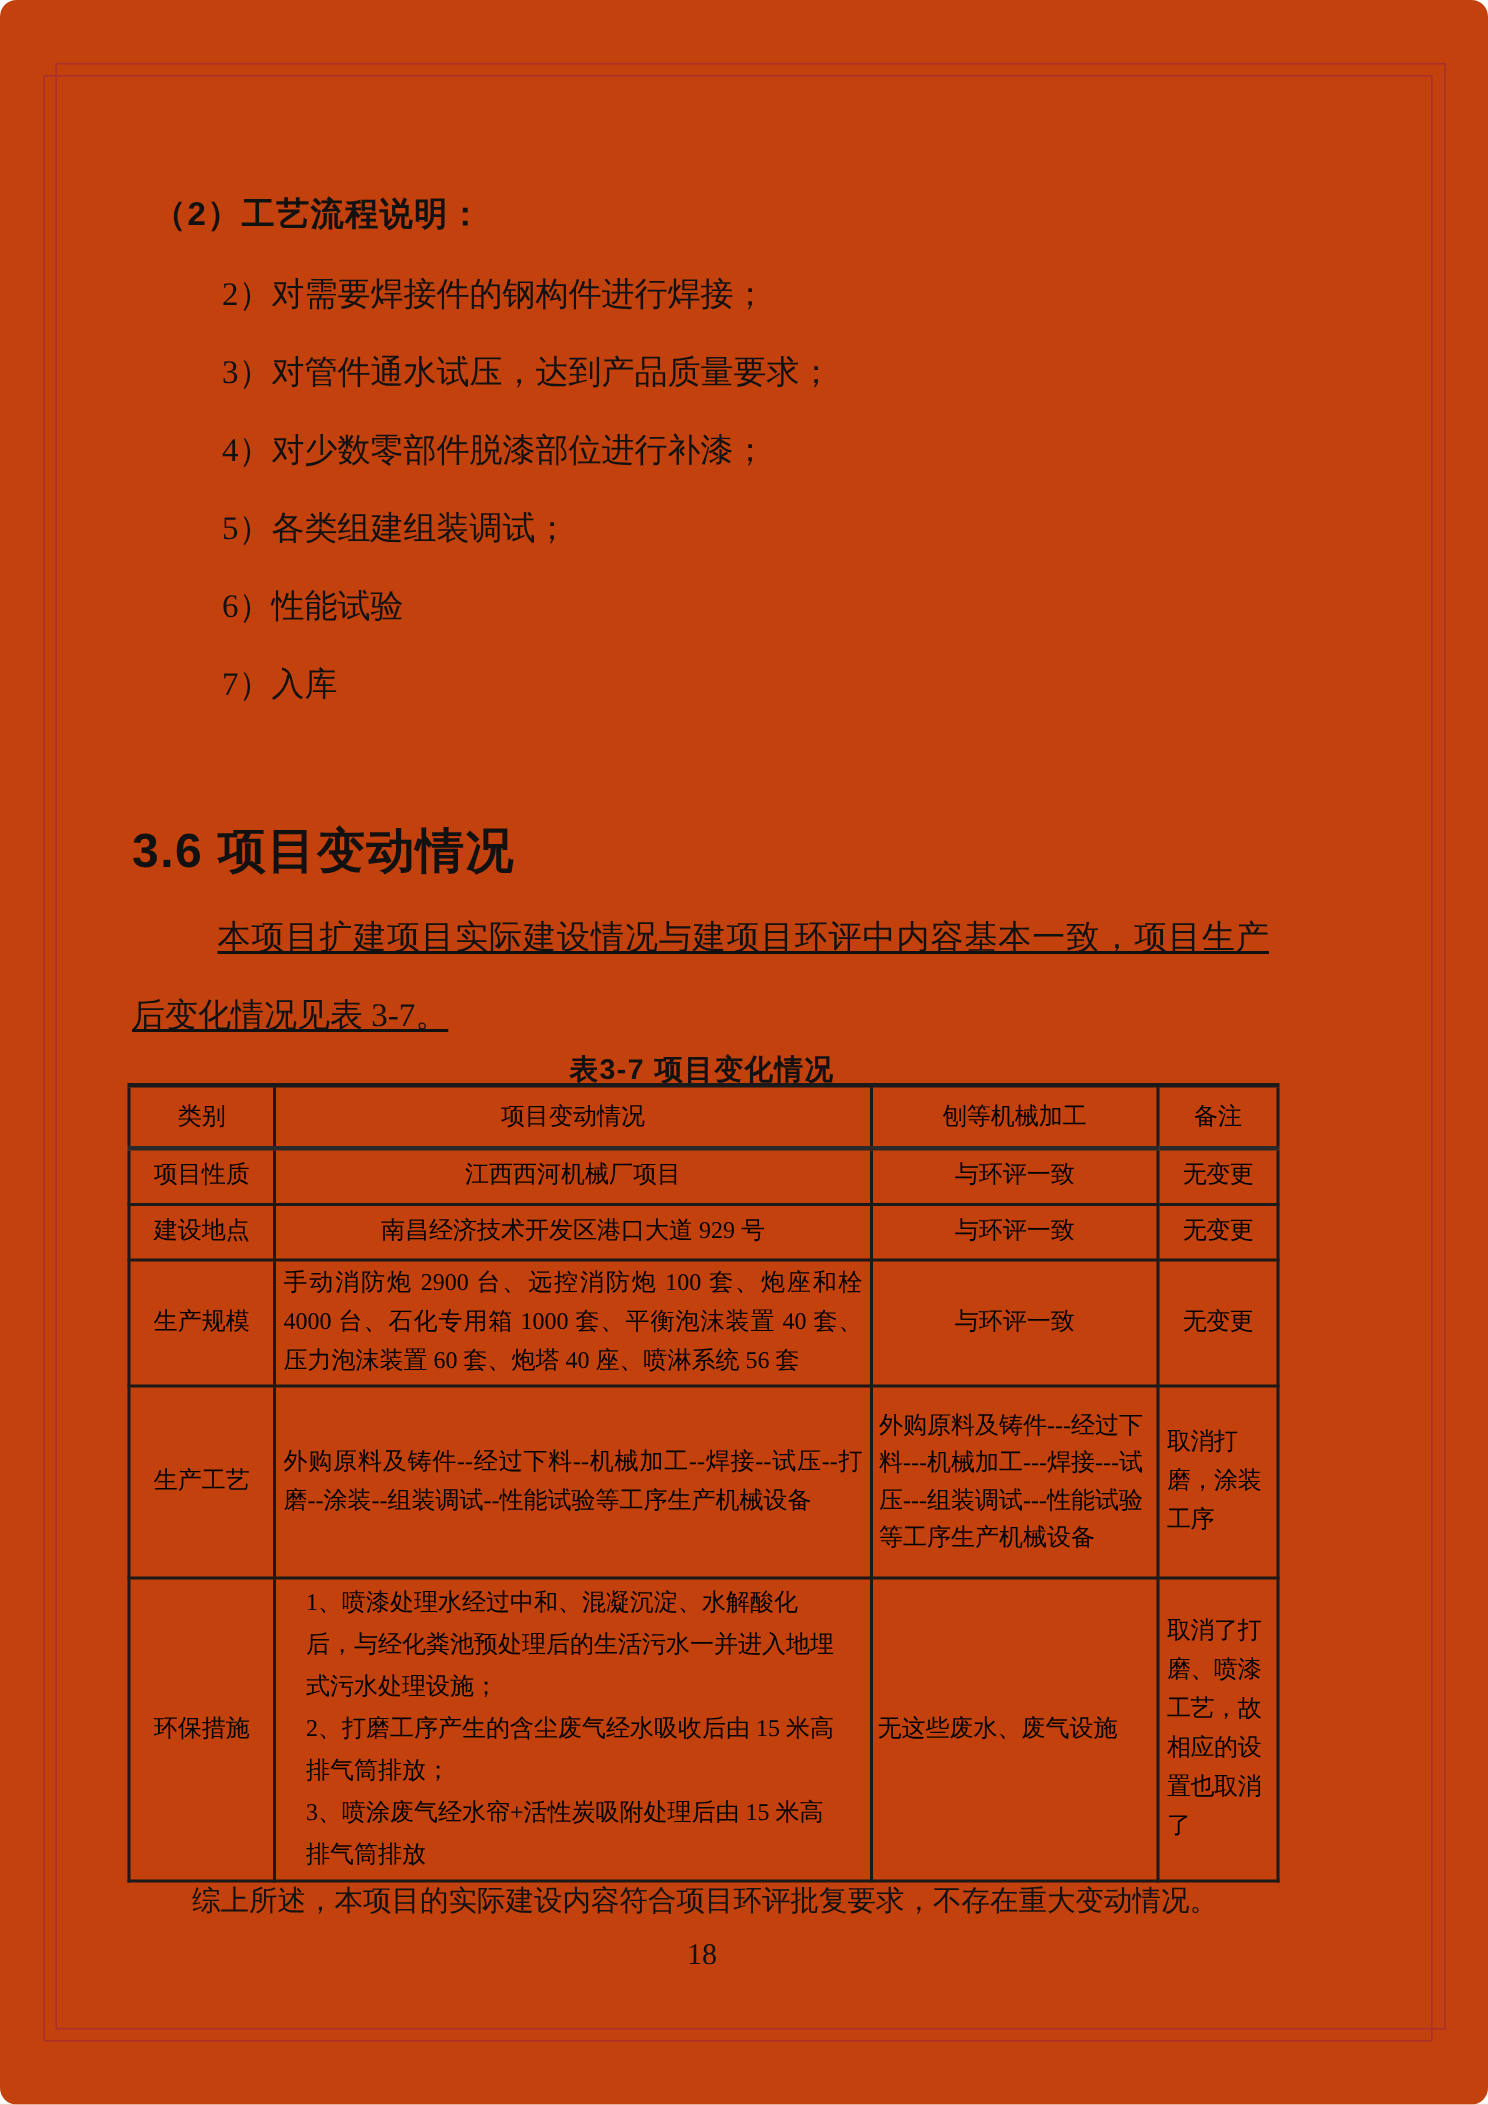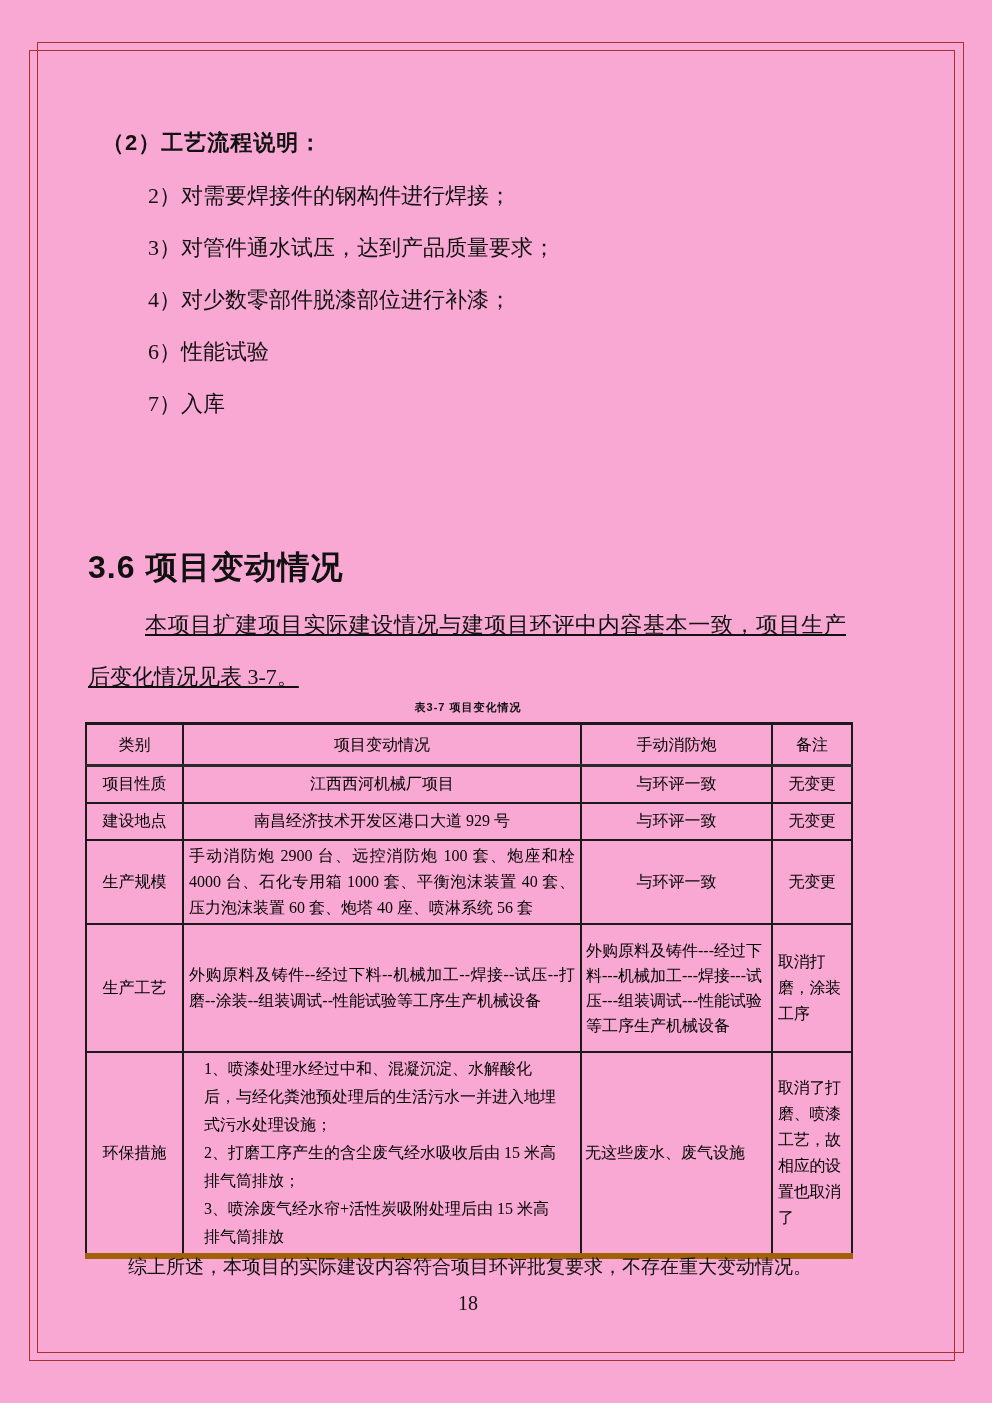--- a/index.html
+++ b/index.html
@@ -1,24 +1,25 @@
 <!DOCTYPE html>
 <html><head>
 <meta charset="utf-8">
 <style>
   * { box-sizing: border-box; margin: 0; padding: 0; }
   html, body { background: #ffffff; }
   .page {
     position: relative;
     width: 992px;
     height: 1403px;
-    background: #f9a8d4;
+    background: #c2410c;
     font-family: "Liberation Serif", serif;
     color: #111111;
     overflow: hidden;
+    border-radius: 11px;
   }
   .frame { position: absolute; pointer-events: none; }
   .frame-a { left: 37px; top: 42px; width: 927px; height: 1311px; border: 1px solid #aa2f2f; }
   .frame-b { left: 29px; top: 50px; width: 926px; height: 1311px; border: 1px solid #aa2f2f; }
 
   .process-heading {
     position: absolute; left: 102px; top: 128px;
     font-family: "Liberation Sans", sans-serif;
     font-size: 22px; font-weight: bold; letter-spacing: 1px;
   }
@@ -33,29 +34,29 @@
   .intro {
     position: absolute; left: 88px; top: 599px; width: 758px;
     font-size: 22px; line-height: 52px;
     text-indent: 57px; text-align: justify; text-decoration: underline;
   }
 
   .table-title {
     position: absolute; left: 85px; top: 700px; width: 766px;
     text-align: center;
     font-family: "Liberation Sans", sans-serif;
-    font-size: 11px; font-weight: bold; letter-spacing: 1px;
+    font-size: 19px; font-weight: bold; letter-spacing: 1px;
   }
 
   table.change {
     position: absolute; left: 85px; top: 722px; width: 766px;
     border-collapse: collapse; table-layout: fixed;
     font-size: 16px; color: #000;
     border-top: 3px solid #1a1a1a;
-    border-bottom: 6px solid #a16207;
+    border-bottom: 2px solid #a16207;
   }
   table.change td, table.change th {
     border: 2px solid #1a1a1a;
     font-weight: normal;
     vertical-align: middle;
     padding: 2px 5px;
     line-height: 26px;
   }
   table.change tr.r-head { height: 42px; }
   table.change tr.r-head th { border-bottom: 3px solid #2a2a2a; text-align: center; }
@@ -90,20 +91,21 @@
 
   <div class="frame frame-a"></div>
   <div class="frame frame-b"></div>
 
   <div class="process-heading">（2）工艺流程说明：</div>
 
   <div class="steps">
     <div class="step">2）对需要焊接件的钢构件进行焊接；</div>
     <div class="step">3）对管件通水试压，达到产品质量要求；</div>
     <div class="step">4）对少数零部件脱漆部位进行补漆；</div>
+    <div class="step">5）各类组建组装调试；</div>
     <div class="step">6）性能试验</div>
     <div class="step">7）入库</div>
   </div>
 
   <div class="section-heading">3.6 项目变动情况</div>
 
   <div class="intro">本项目扩建项目实际建设情况与建项目环评中内容基本一致，项目生产后变化情况见表 3-7。</div>
 
   <div class="table-title">表3-7  项目变化情况</div>
 
@@ -111,21 +113,21 @@
     <colgroup>
       <col style="width:97px">
       <col style="width:398px">
       <col style="width:191px">
       <col style="width:80px">
     </colgroup>
     <tbody>
         <tr class="r-head">
       <th>类别</th>
       <th>项目变动情况</th>
-      <th>手动消防炮</th>
+      <th>刨等机械加工</th>
       <th>备注</th>
     </tr>
     <tr class="r1">
       <td class="c-center">项目性质</td>
       <td class="c-center">江西西河机械厂项目</td>
       <td class="c-center">与环评一致</td>
       <td class="c-center remark-cell">无变更</td>
     </tr>
     <tr class="r2">
       <td class="c-center">建设地点</td>

